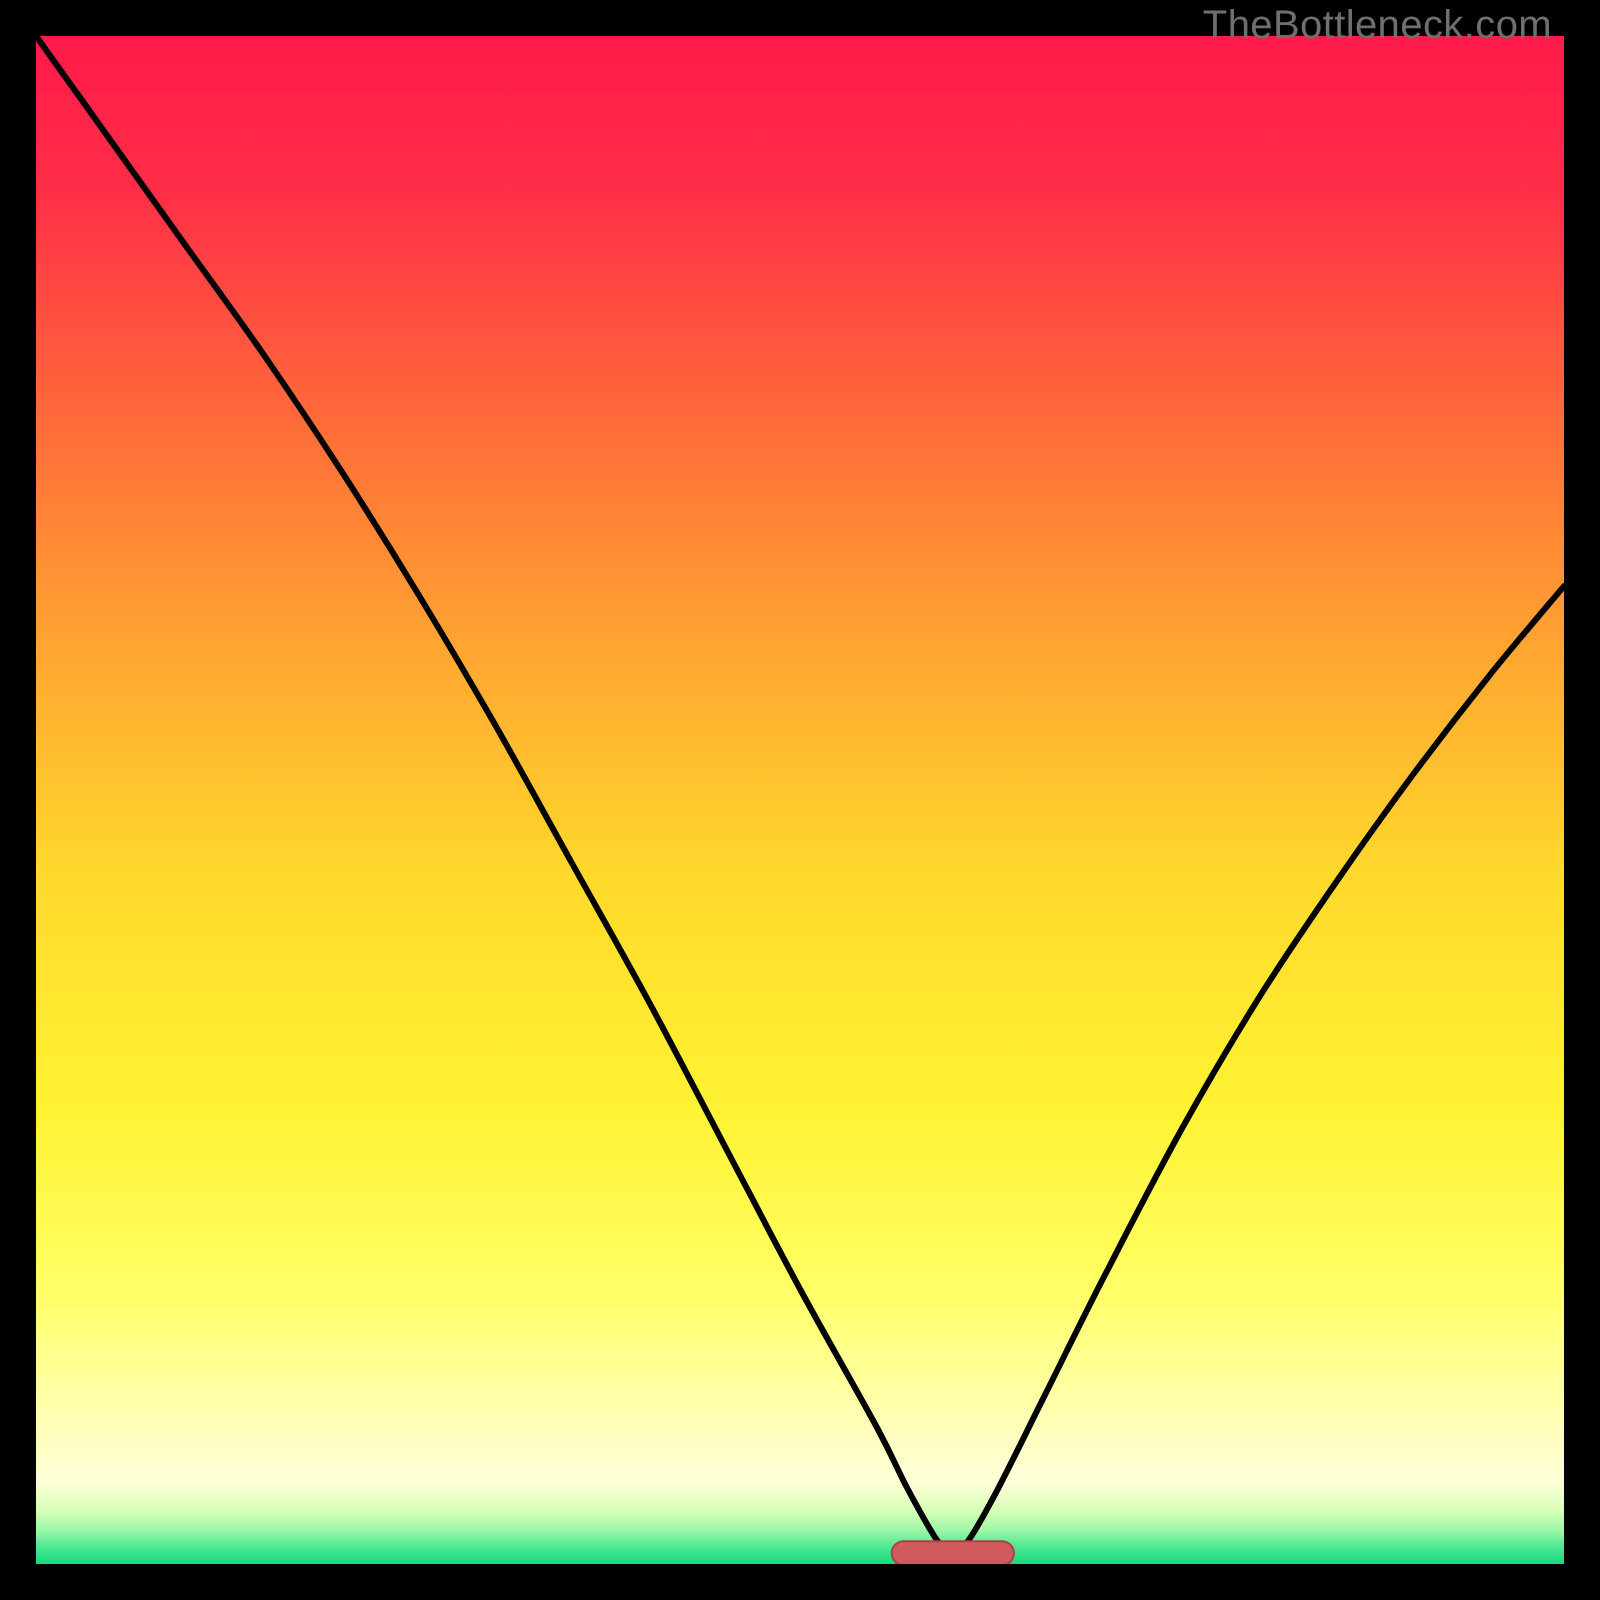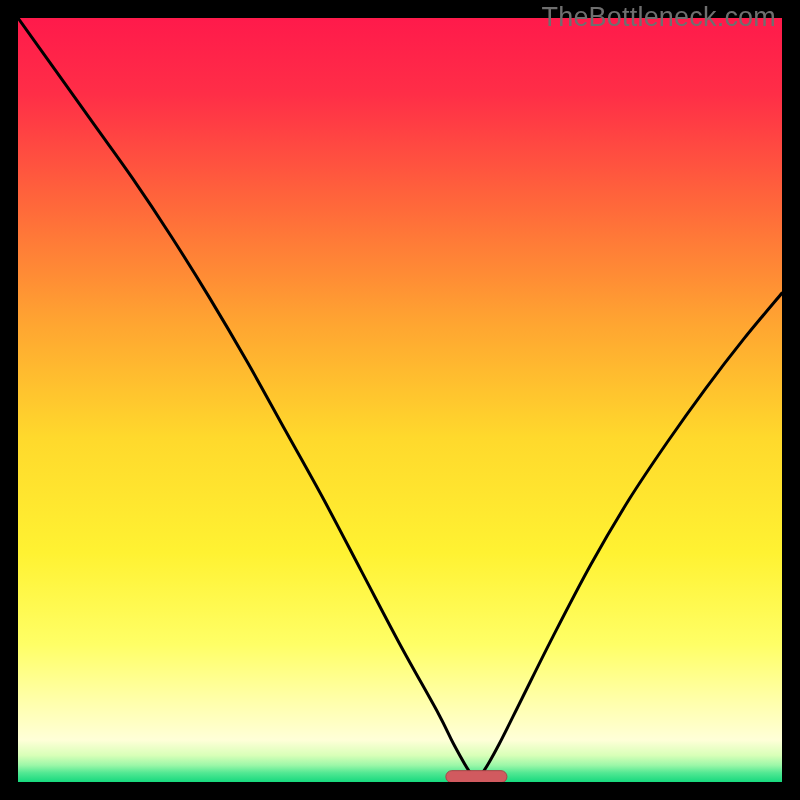--- a/index.html
+++ b/index.html
@@ -24,21 +24,21 @@
     left: 0;
     top: 0;
     width: 764px;
     height: 764px;
   }
   .watermark {
     position: absolute;
     top: 2px;
     right: 24px;
     color: #6f6f6f;
-    font-size: 27px;
+    font-size: 20px;
     font-weight: 500;
     letter-spacing: 0.2px;
     font-family: Arial, Helvetica, sans-serif;
   }
 </style>
 </head>
 <body>
 
 <div class="frame">
   <svg class="plot" viewBox="0 0 764 764" preserveAspectRatio="none">

